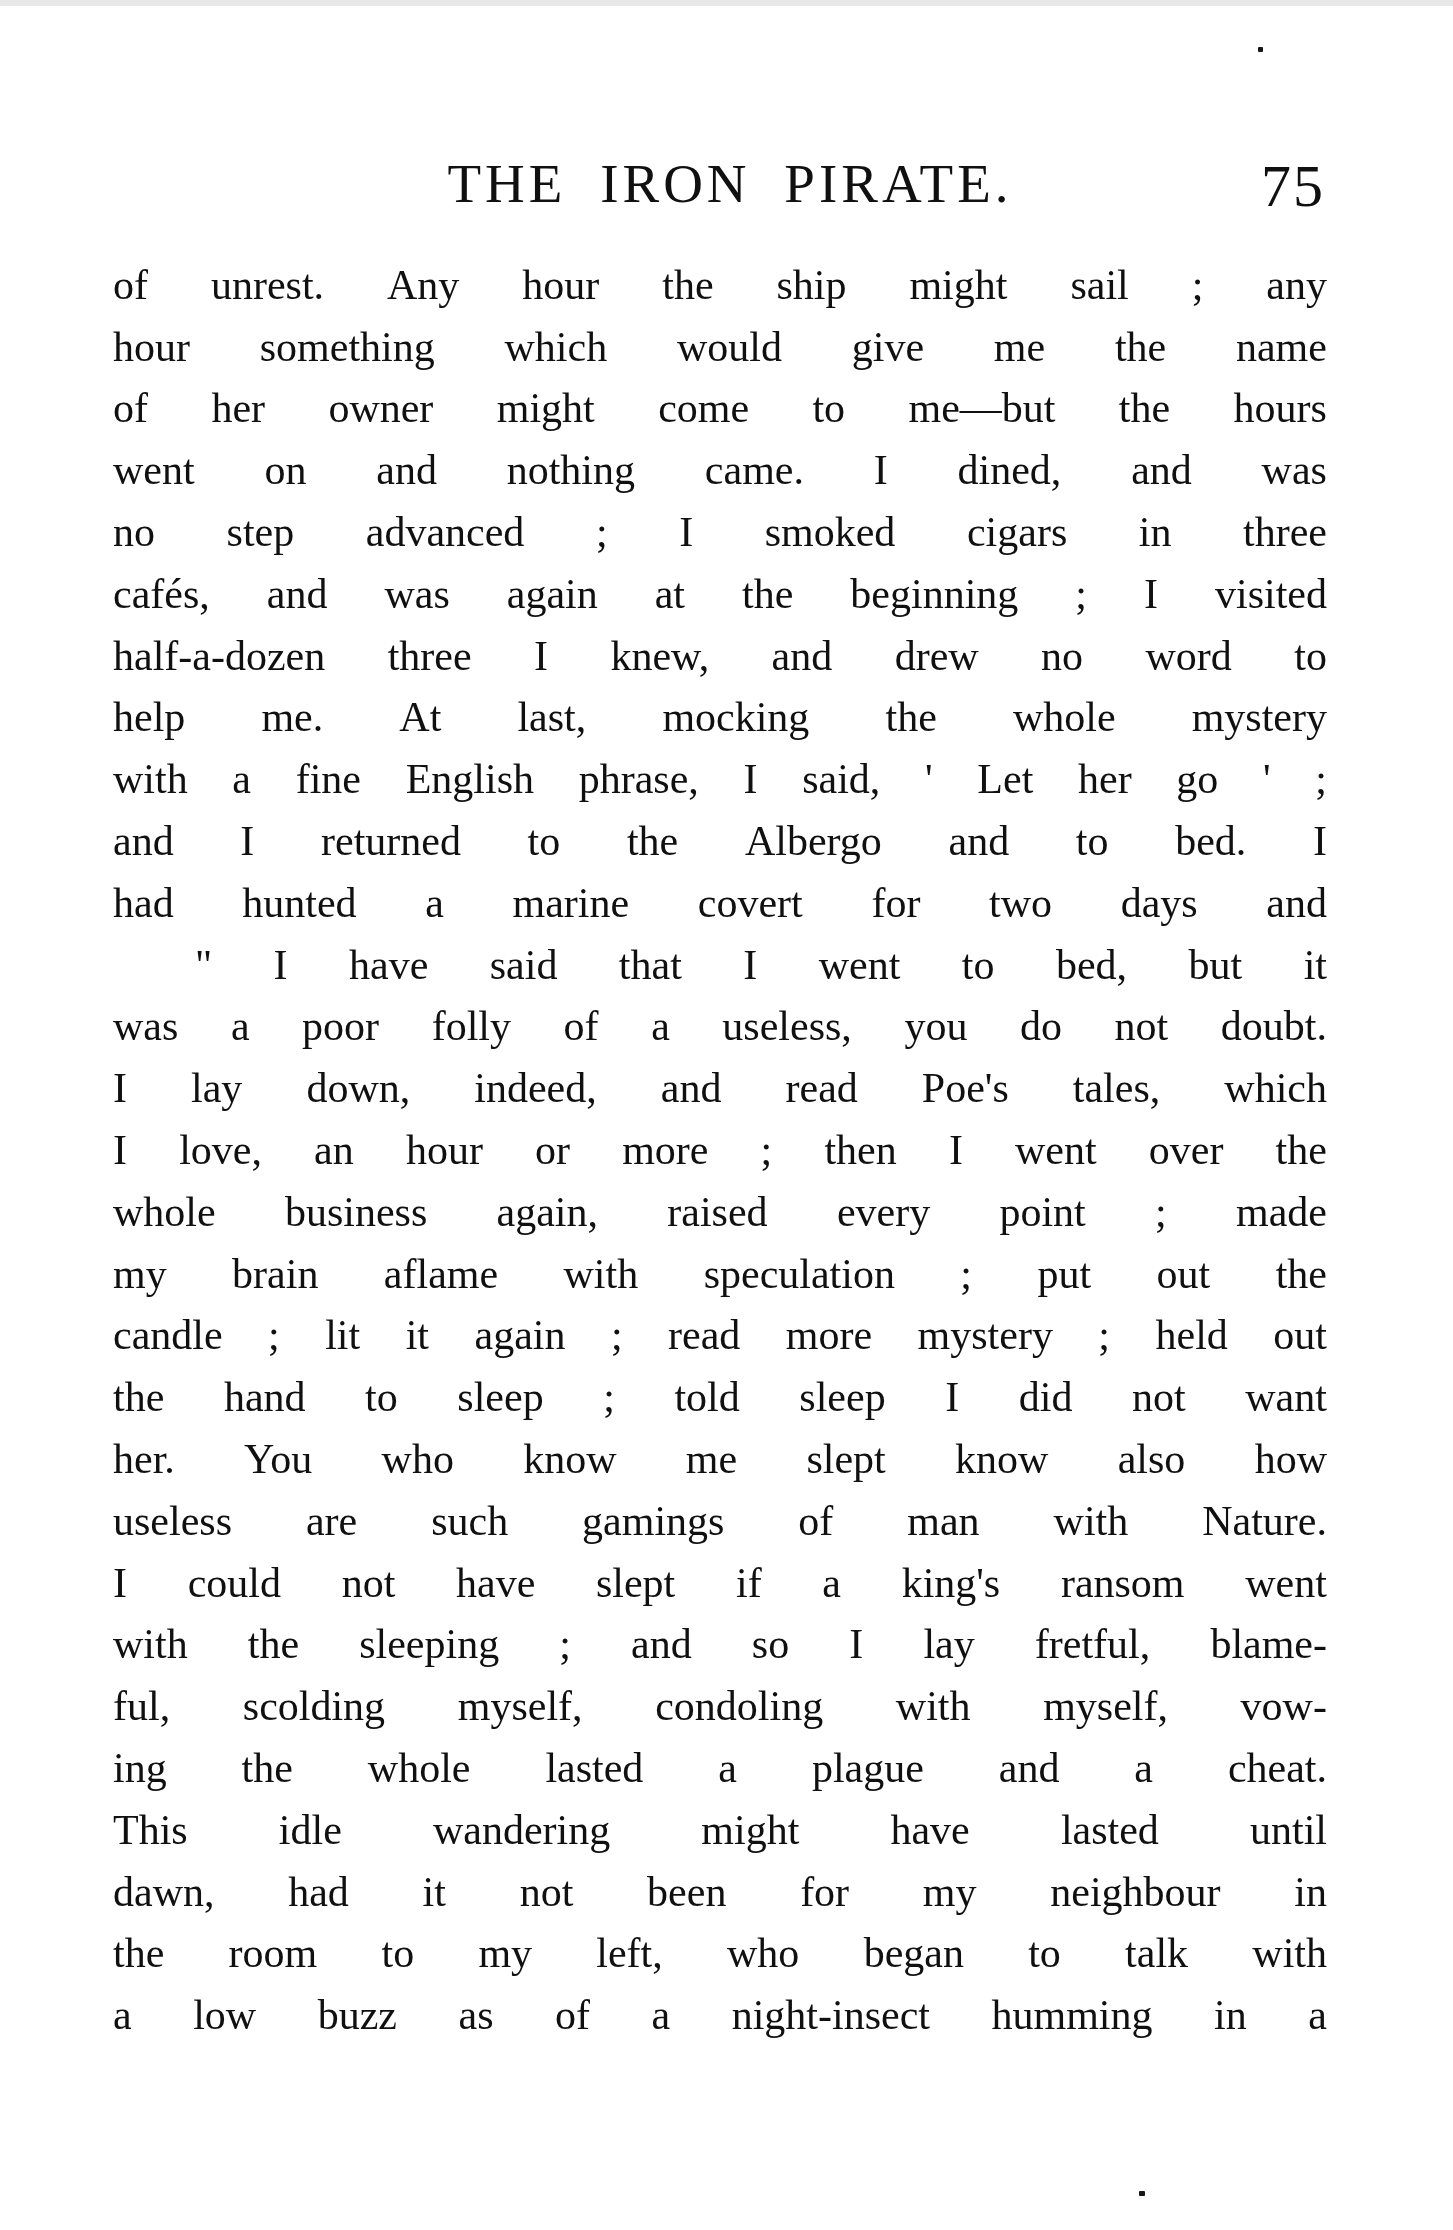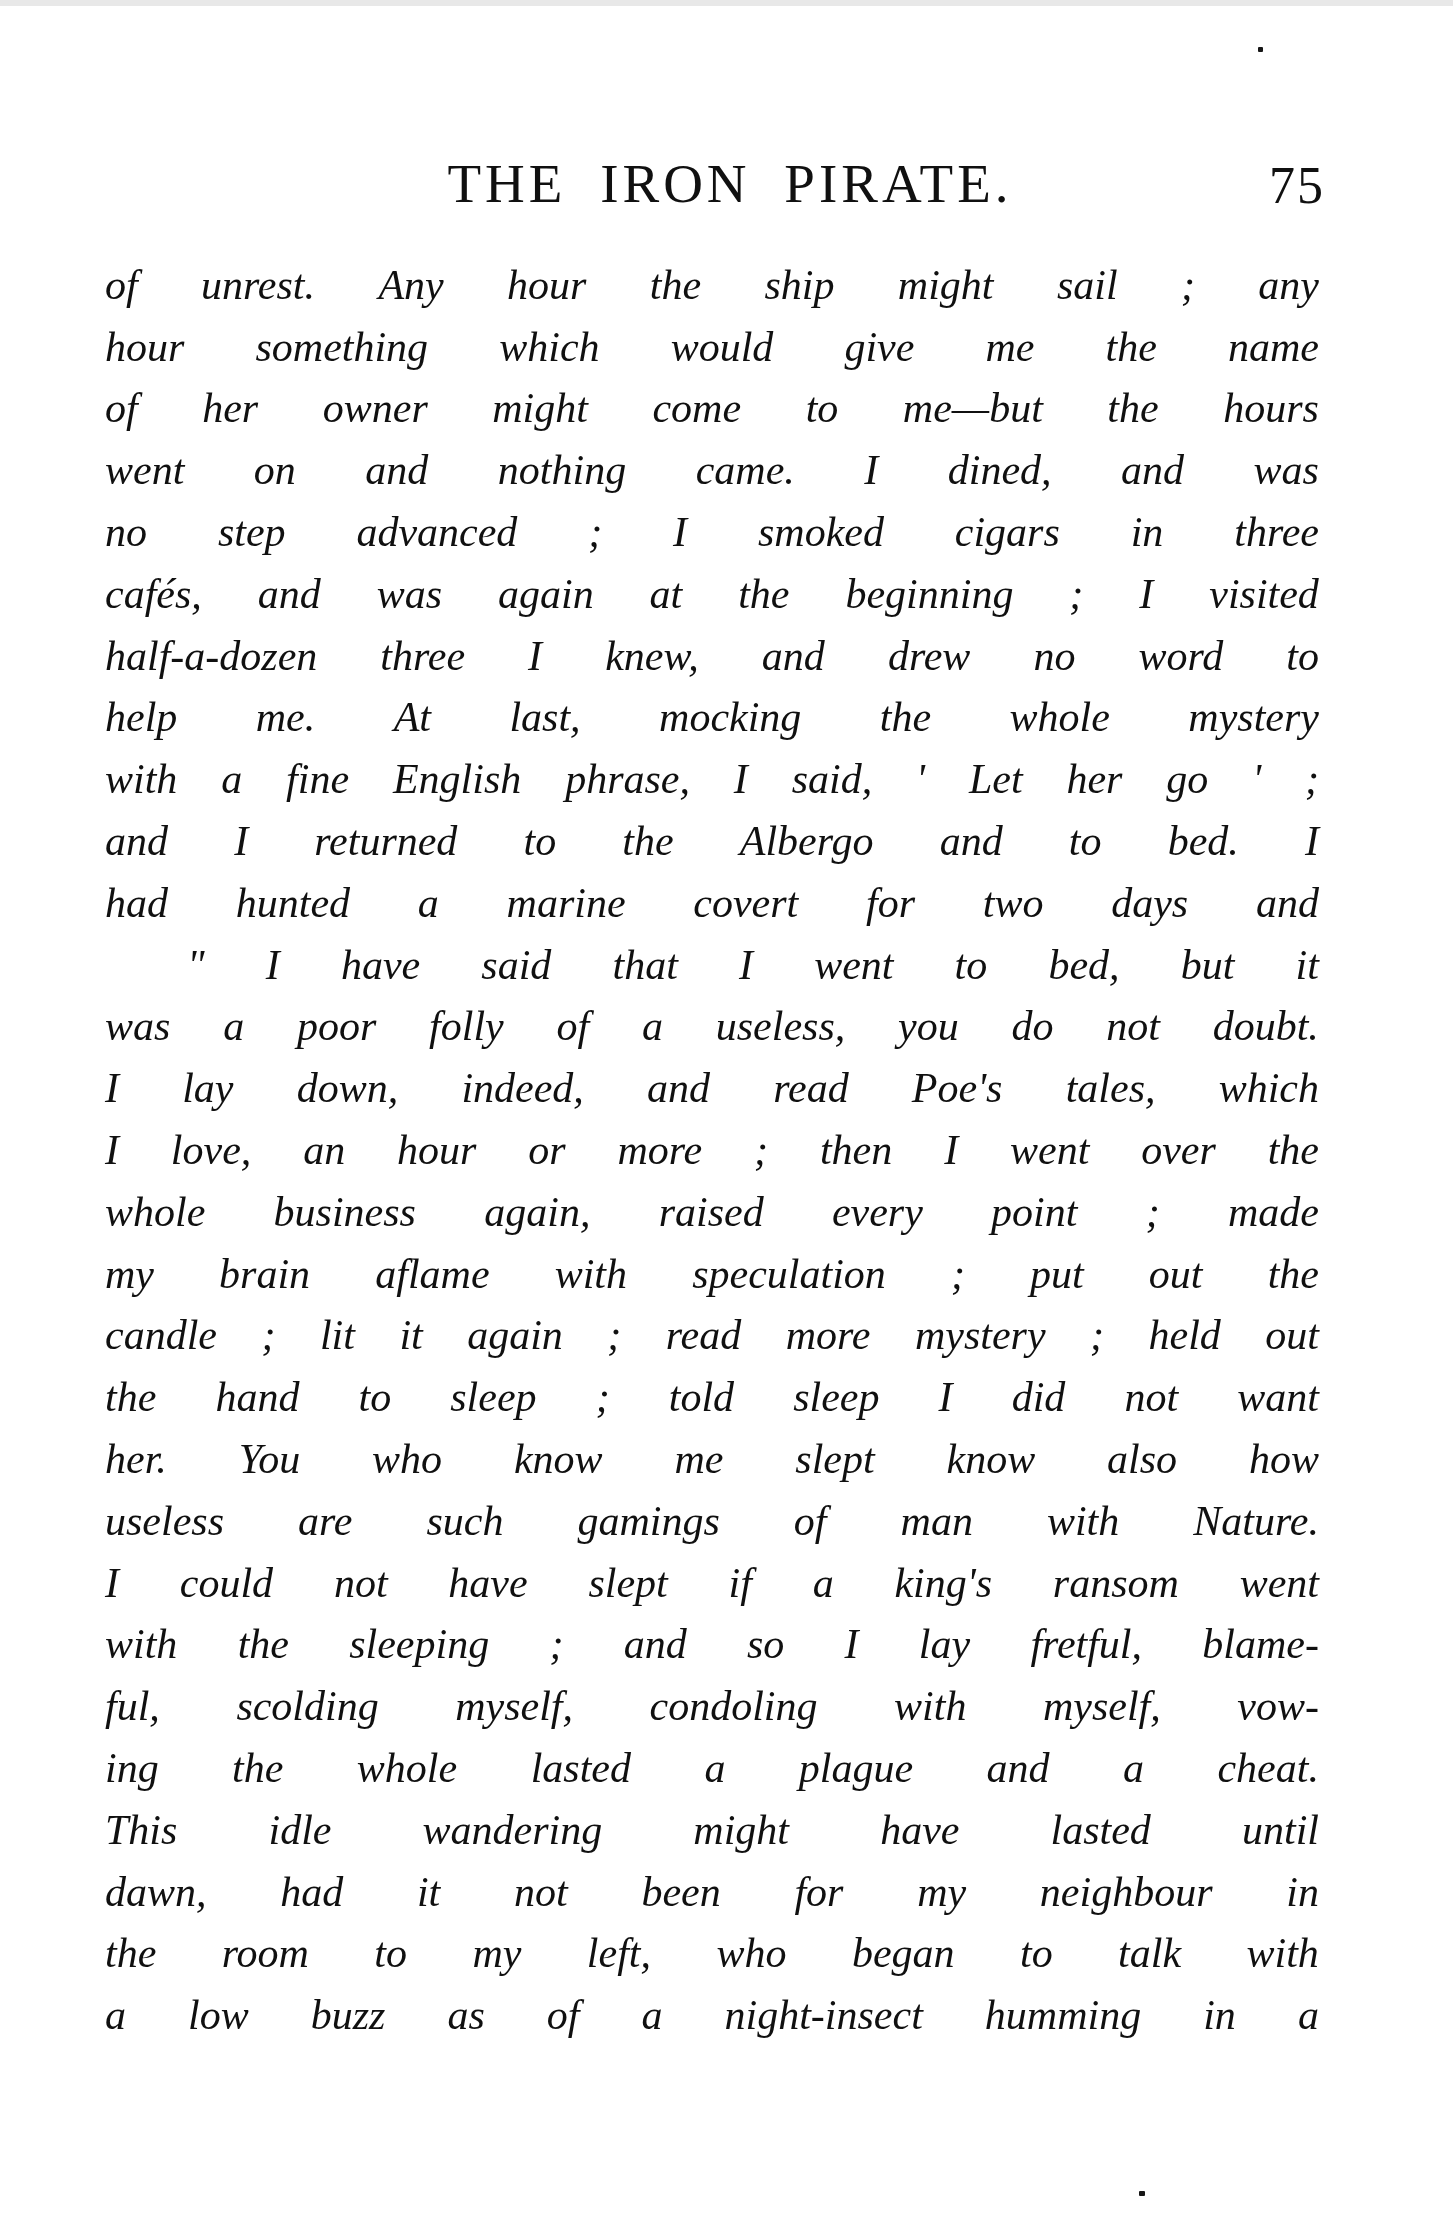--- a/index.html
+++ b/index.html
@@ -30,31 +30,30 @@
     font-size: 55px;
     line-height: 60px;
     letter-spacing: 4px;
     word-spacing: 16px;
     white-space: nowrap;
   }
   .page-number {
     position: absolute;
     top: 2px;
     right: 12px;
-    font-size: 52px;
+    font-size: 60px;
     line-height: 60px;
     letter-spacing: 2px;
   }
   .body-text {
     position: absolute;
     top: 248px;
-    left: 105px;
+    left: 113px;
     width: 1214px;
     font-size: 42px;
-    font-style: italic;
   }
   .line {
     display: flex;
     justify-content: space-between;
     align-items: center;
     height: 61.8px;
     white-space: nowrap;
   }
   .line.short {
     display: block;

